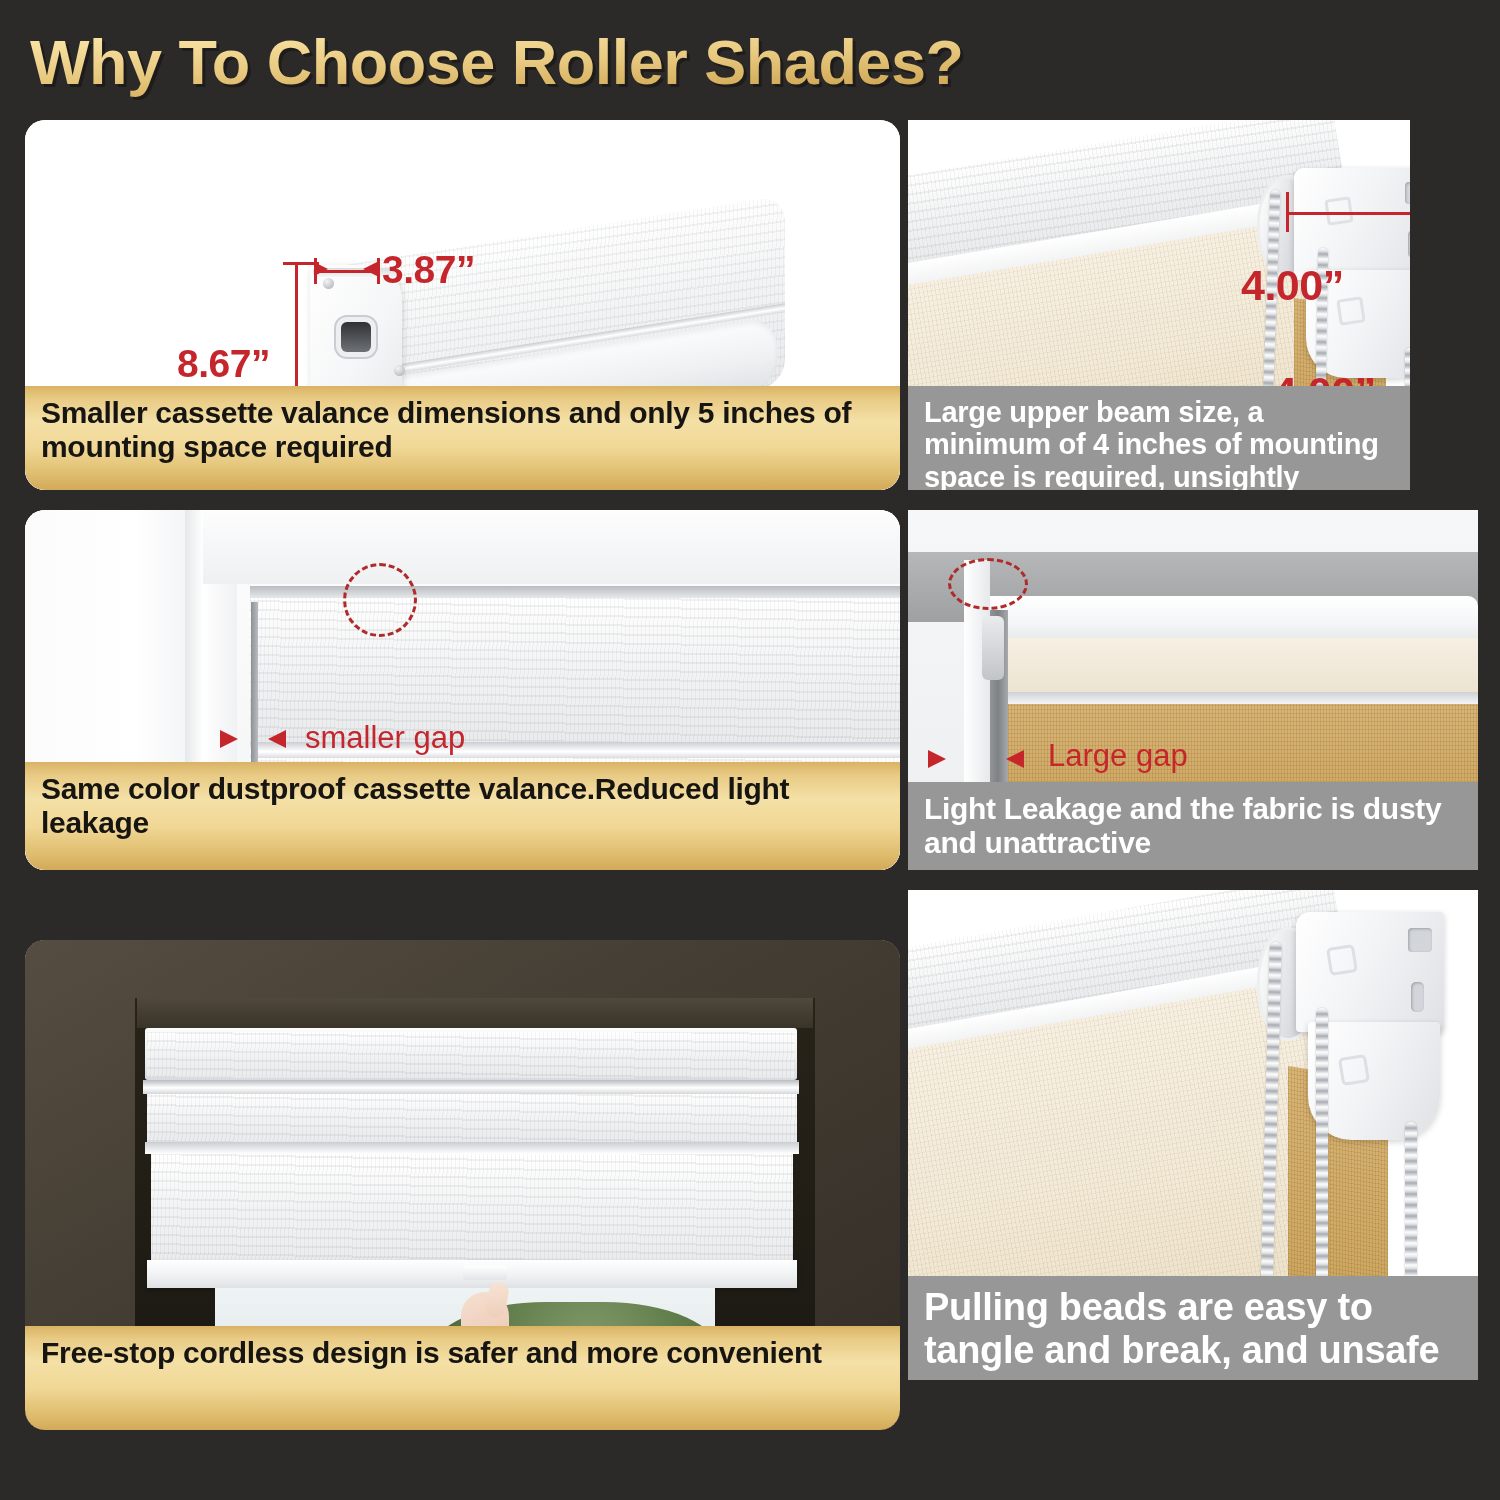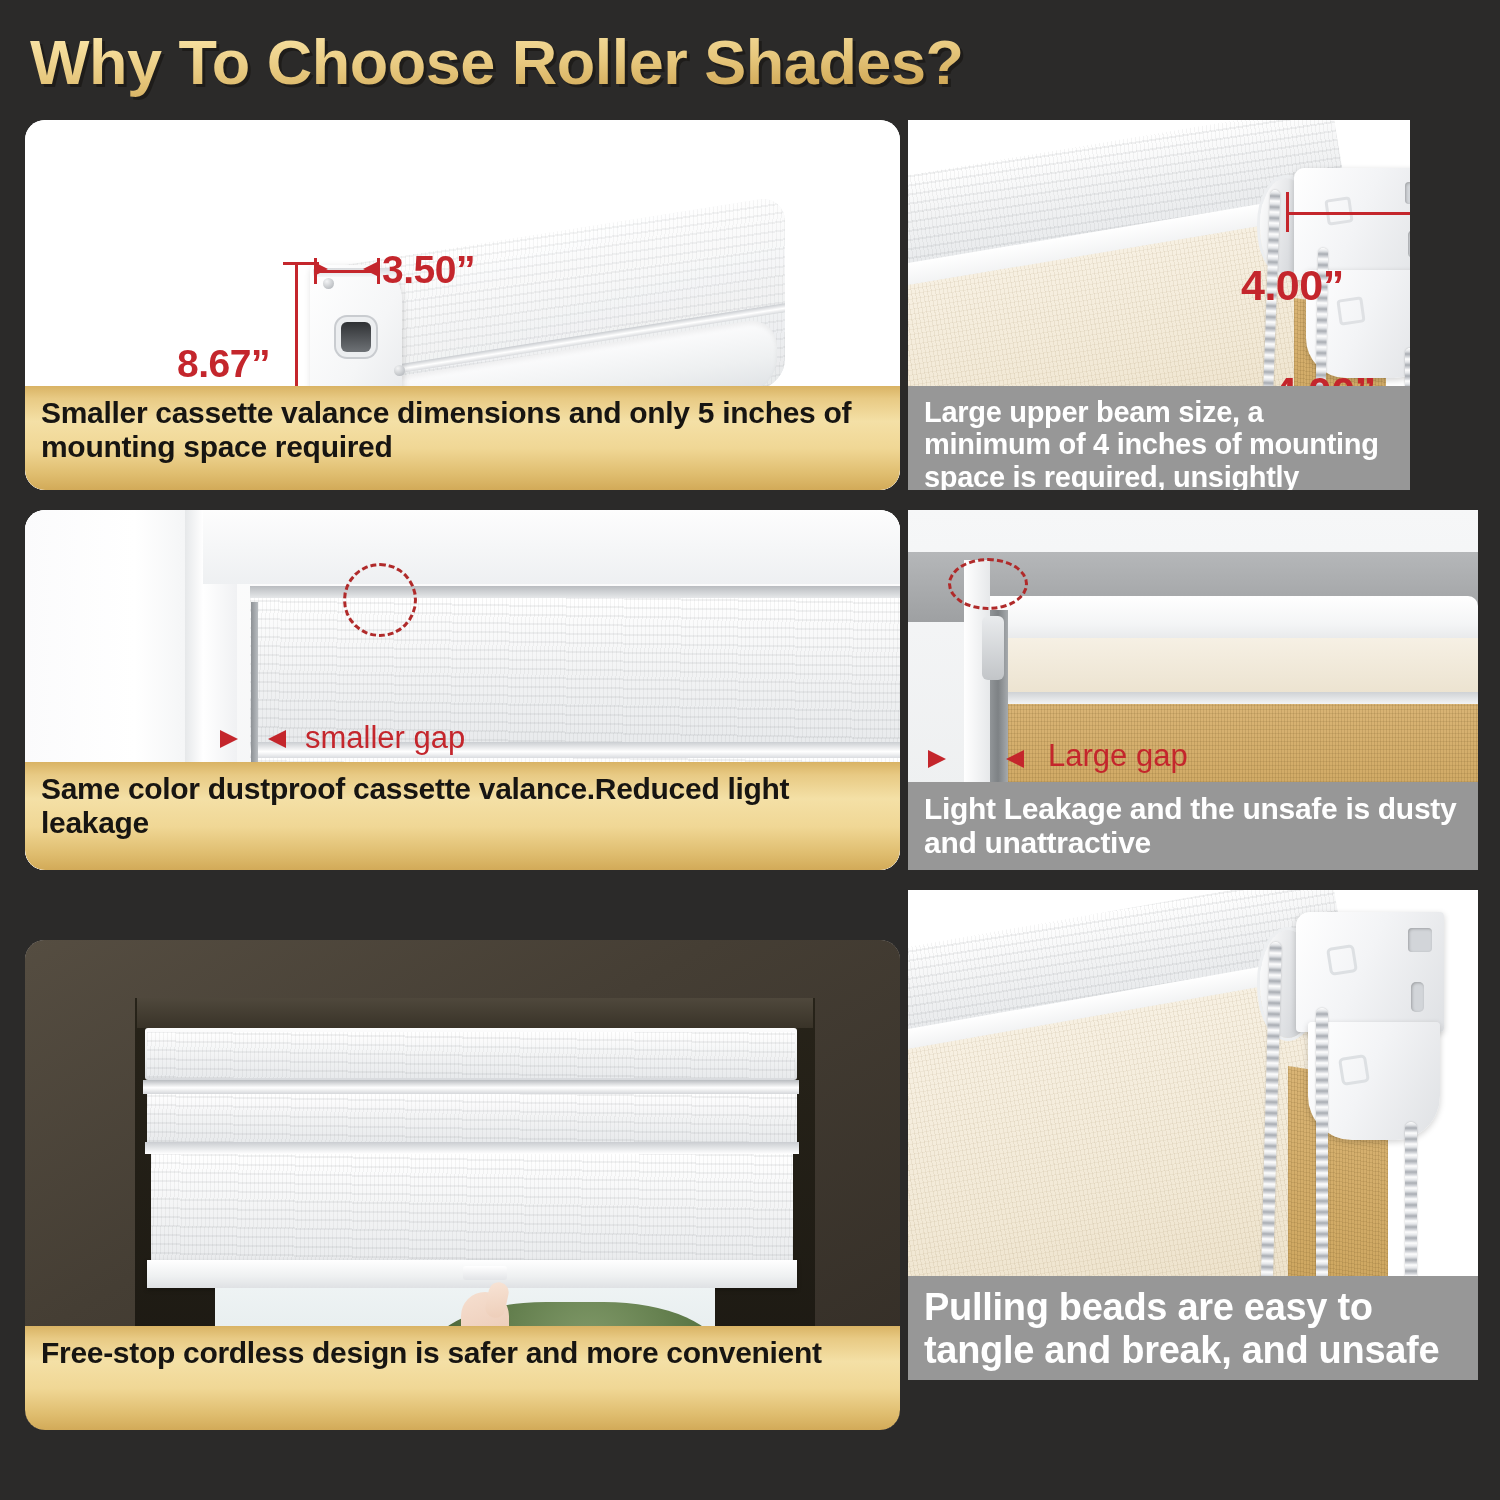--- a/index.html
+++ b/index.html
@@ -219,21 +219,21 @@
 
       <div style="position:absolute;left:313px;top:300px;width:28px;height:28px;border-radius:50%;
                   background:radial-gradient(circle at 40% 35%,#ffffff,#cdd0d4);
                   box-shadow:0 0 0 3px #e6e8ea;"></div>
 
       <div class="tick-v" style="left:289px;top:138px;height:26px;"></div>
       <div class="tick-v" style="left:352px;top:138px;height:26px;"></div>
       <div class="dimline-h" style="left:289px;top:150px;width:66px;"></div>
       <div class="arrow-r" style="left:289px;top:142px;border-left-width:14px;border-top-width:7px;border-bottom-width:7px;"></div>
       <div class="arrow-l" style="left:338px;top:142px;border-right-width:14px;border-top-width:7px;border-bottom-width:7px;"></div>
-      <div class="dimtxt" style="left:357px;top:128px;font-size:39px;">3.50”</div>
+      <div class="dimtxt" style="left:357px;top:128px;font-size:39px;">3.87”</div>
 
       <div class="dimline-v" style="left:270px;top:142px;height:208px;"></div>
       <div class="tick-h" style="left:258px;top:142px;width:36px;"></div>
       <div class="tick-h" style="left:258px;top:347px;width:36px;"></div>
       <div class="dimtxt" style="left:152px;top:222px;font-size:39px;">8.67”</div>
     </div>
 
     <div class="cap gold" style="height:104px;">
       <span>Smaller cassette valance dimensions and only 5 inches of mounting space required</span>
     </div>
@@ -362,21 +362,21 @@
                   background:linear-gradient(180deg,#e9ebed,#c2c5c8);"></div>
 
       <div class="dashcircle" style="left:40px;top:48px;width:80px;height:52px;"></div>
 
       <div class="arrow-r" style="left:20px;top:240px;"></div>
       <div class="arrow-l" style="left:98px;top:240px;"></div>
       <div class="gaptxt" style="left:140px;top:228px;">Large gap</div>
     </div>
 
     <div class="cap gray" style="height:88px;font-size:30px;">
-      <span>Light Leakage and the unsafe is dusty and unattractive</span>
+      <span>Light Leakage and the fabric is dusty and unattractive</span>
     </div>
   </div>
 
   <div class="panel good" style="left:25px; top:940px; width:875px; height:490px;">
     <div class="photo" style="background:linear-gradient(160deg,#4a4339 0%,#3b342c 45%,#2e2921 100%);">
 
       <div style="position:absolute;inset:0;
                   background:linear-gradient(150deg,#554d41 0%,#453e34 40%,#332d26 100%);"></div>
 
       <div style="position:absolute;left:110px;top:58px;width:680px;height:432px;

